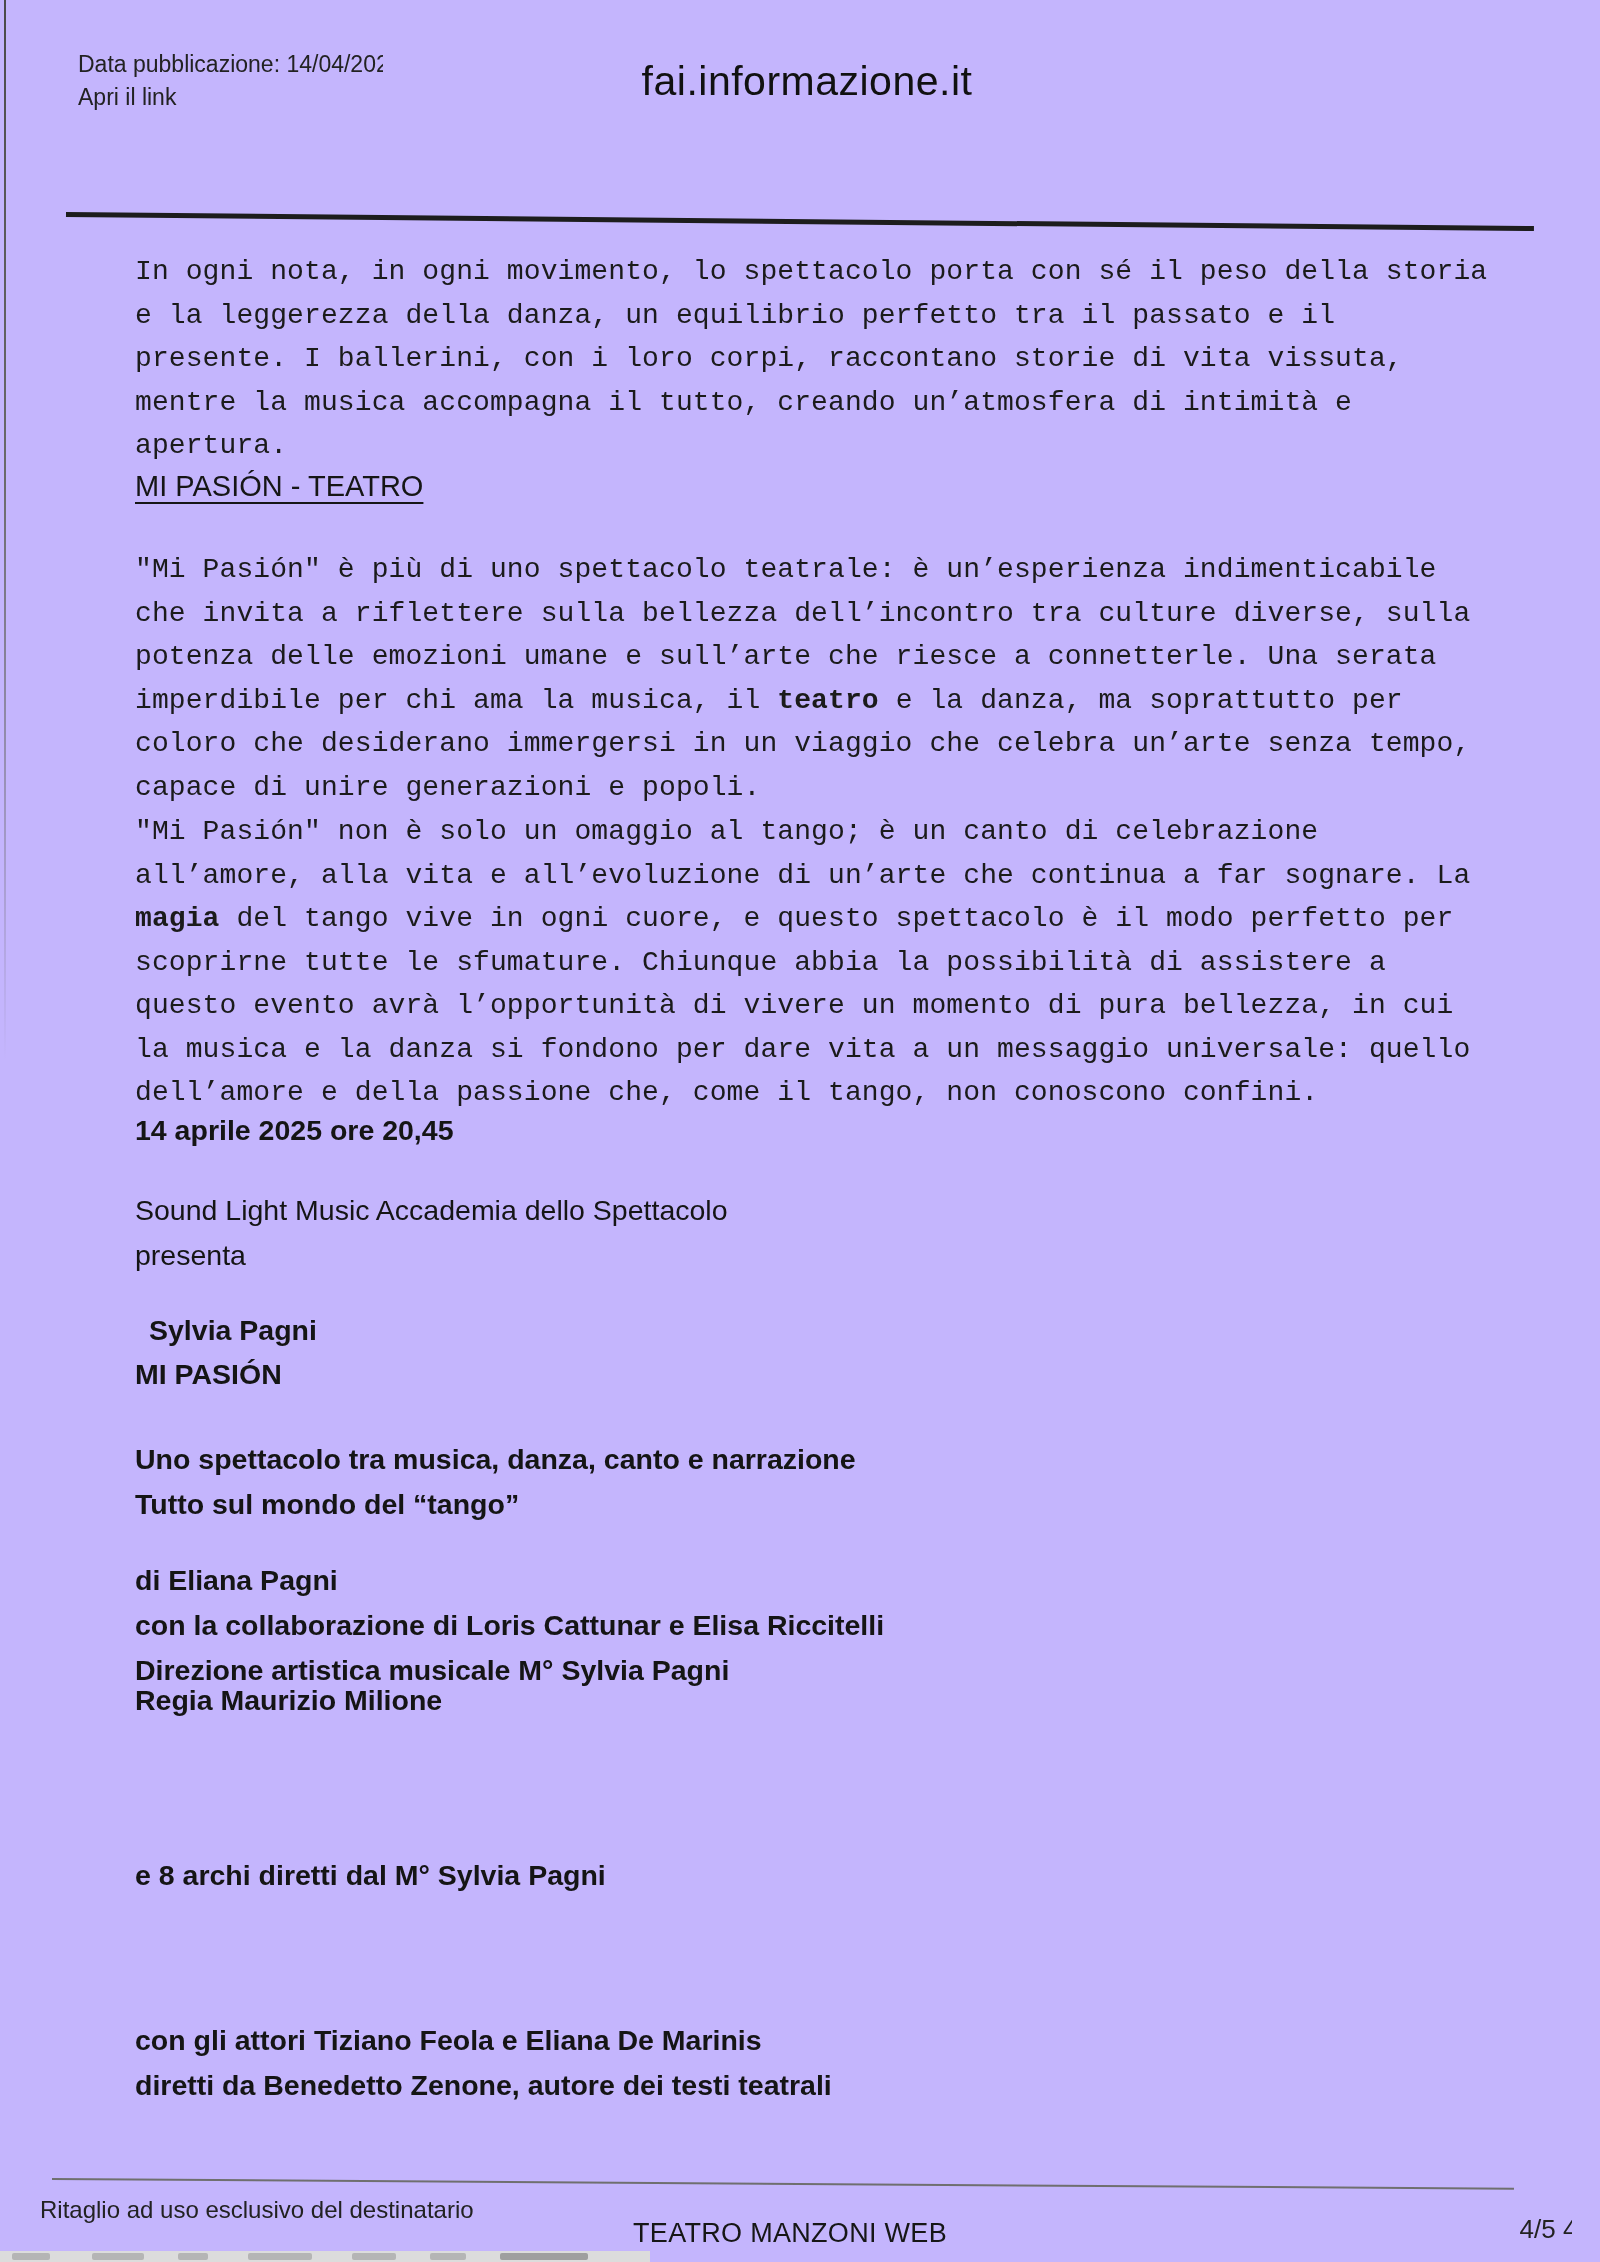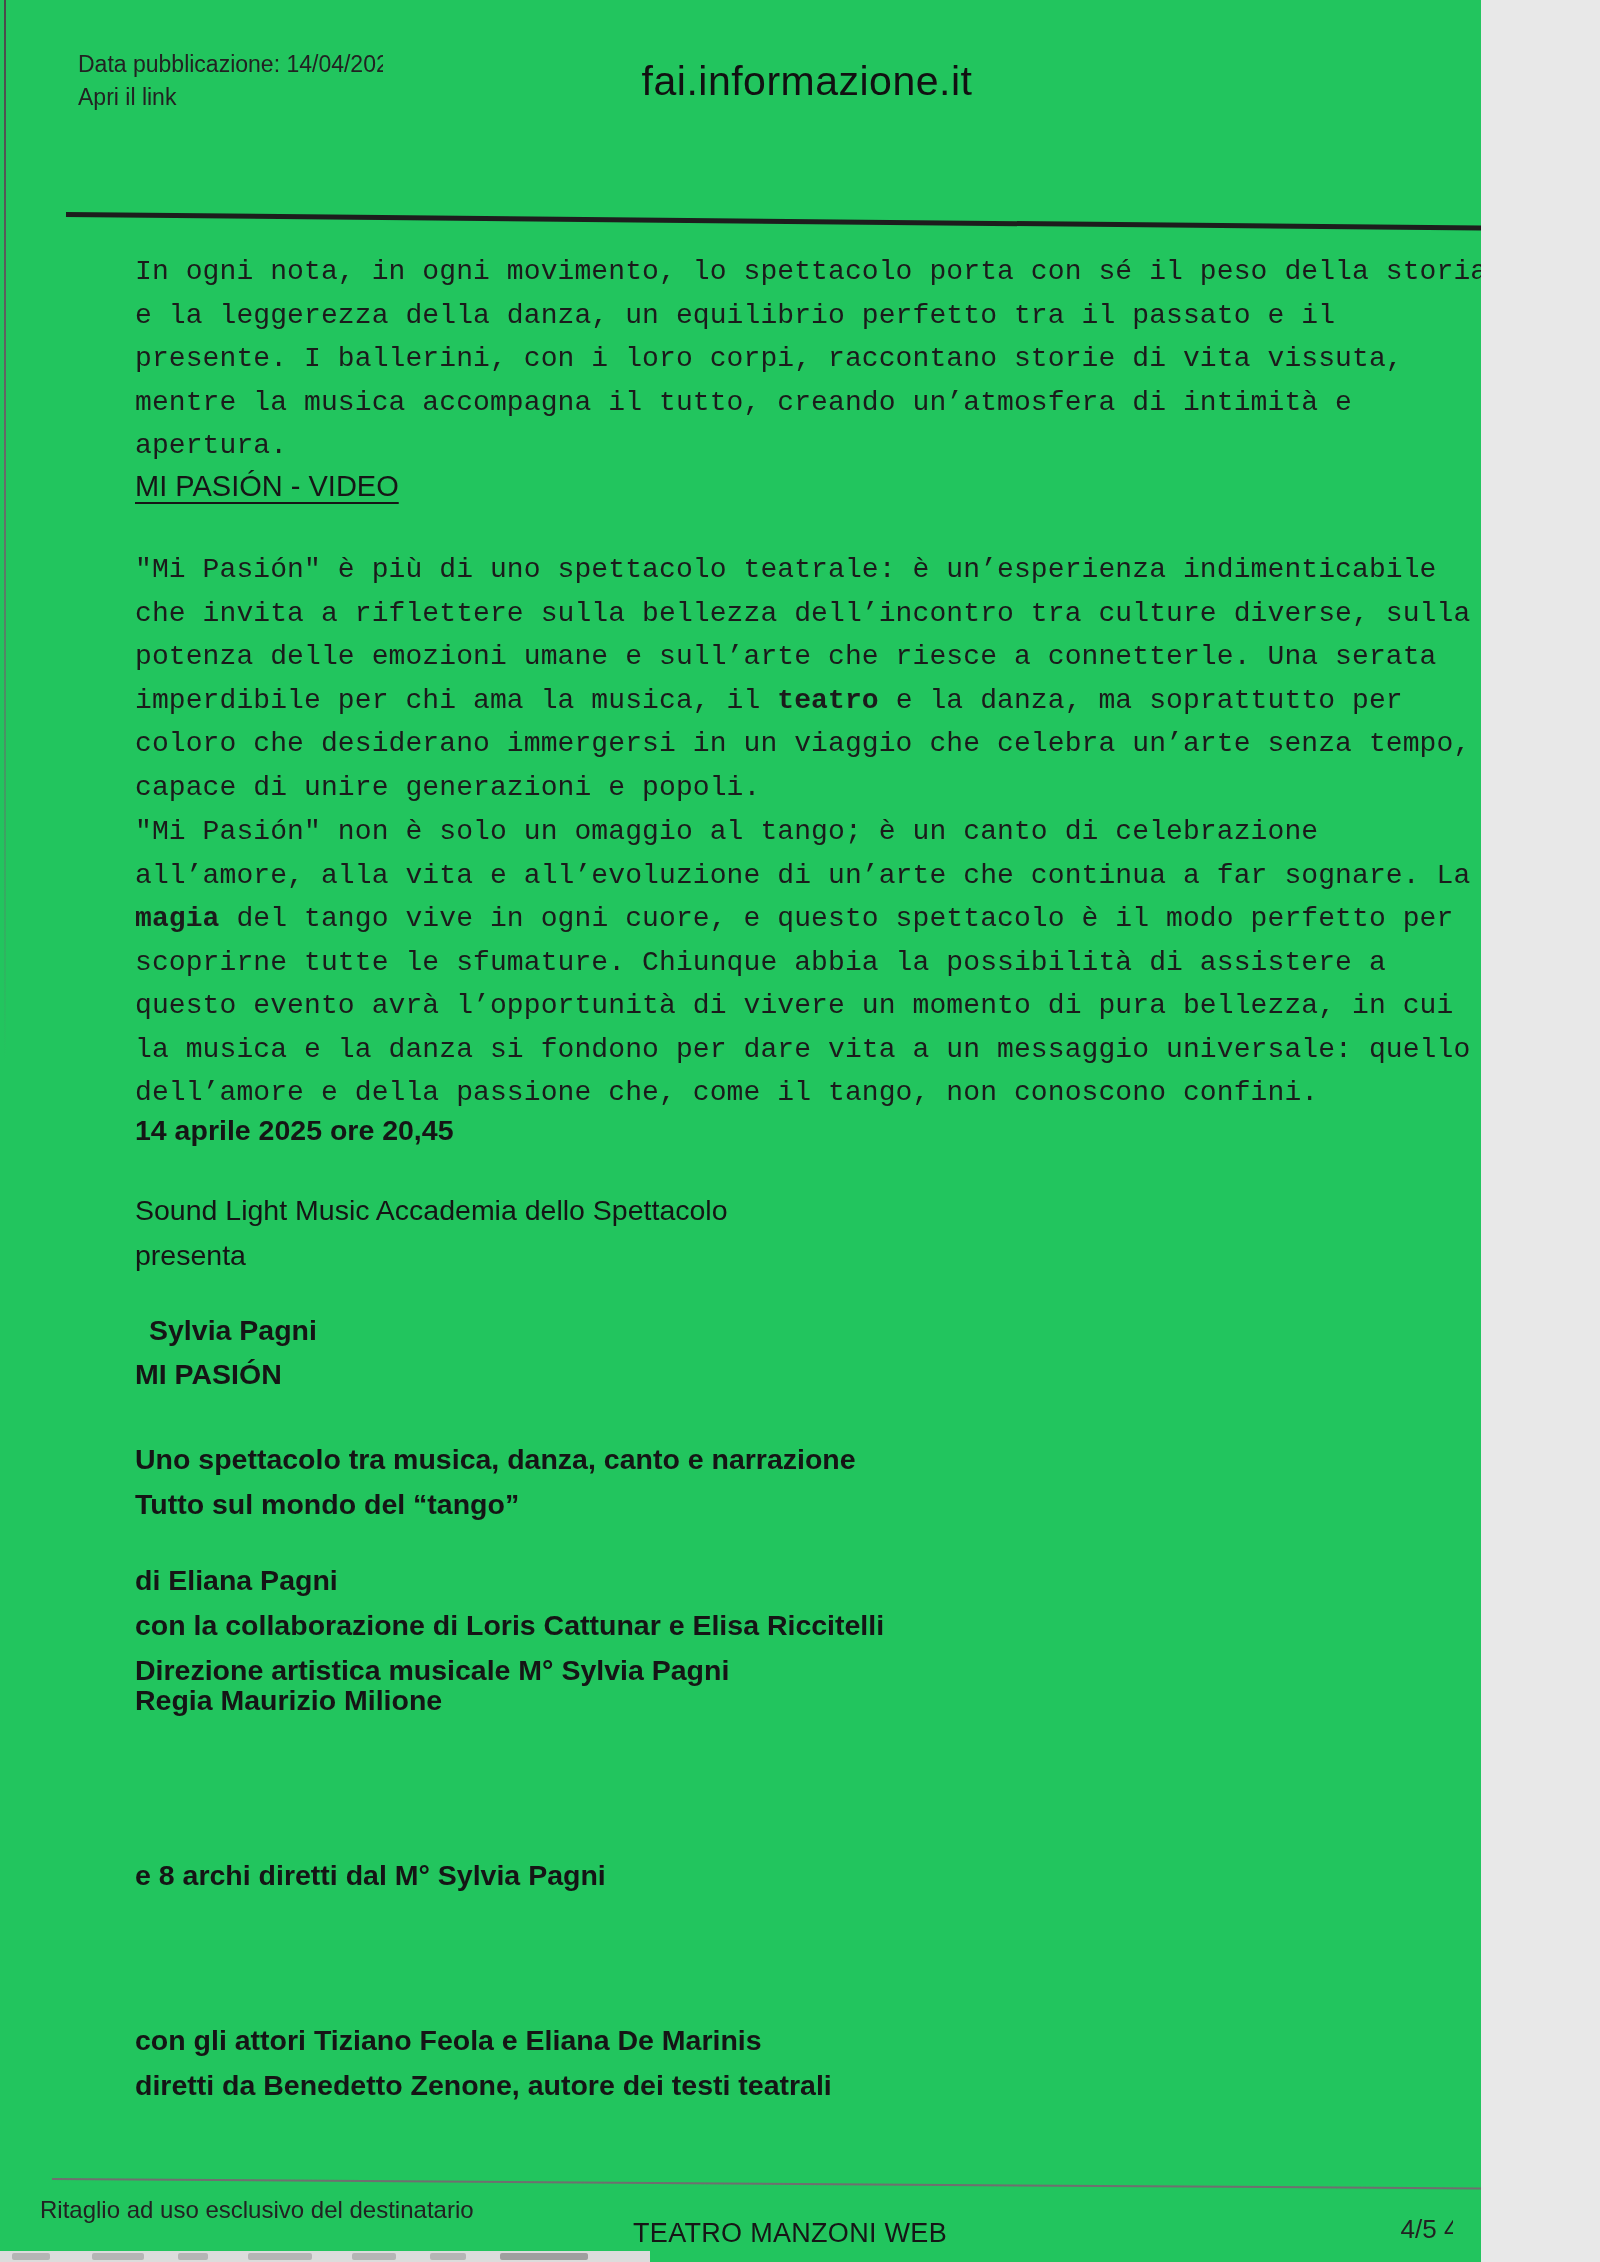--- a/index.html
+++ b/index.html
@@ -1,20 +1,20 @@
 <!DOCTYPE html>
 <html><head>
 <meta charset="utf-8">
 <style>
   html, body { margin: 0; padding: 0; background: #e8e8e8; }
   .page {
     position: relative;
-    width: 1481px;
+    width: 1600px;
     height: 2262px;
-    background: #22c55e;
+    background: #c4b5fd;
     overflow: hidden;
     font-family: "Liberation Sans", sans-serif;
     color: #1c1c1c;
   }
   
   .edge-line {
     position: absolute;
     left: 4px; top: 0;
     width: 2px; height: 1060px;
     background: linear-gradient(to bottom, #4a4a4a 0%, #6a6a6a 45%, rgba(120,120,120,0) 100%);
@@ -158,21 +158,21 @@
   <div class="hdr-left">
     <div><span>Data pubblicazione: 14/04/20</span><span class="clip-glyph">2</span></div>
     <div><span class="open-link">Apri il link</span></div>
   </div>
   <div class="site-title">fai.informazione.it</div>
 
   <div class="body-col">
 
     <p class="para p1">In ogni nota, in ogni movimento, lo spettacolo porta con sé il peso della storia e la leggerezza della danza, un equilibrio perfetto tra il passato e il presente. I ballerini, con i loro corpi, raccontano storie di vita vissuta, mentre la musica accompagna il tutto, creando un’atmosfera di intimità e apertura.</p>
 
-    <h2 class="h-video">MI PASIÓN - VIDEO</h2>
+    <h2 class="h-video">MI PASIÓN - TEATRO</h2>
 
     <p class="para p2"><span>"Mi Pasión" è più di uno spettacolo teatrale: è un’esperienza indimenticabile che invita a riflettere sulla bellezza dell’incontro tra culture diverse, sulla potenza delle emozioni umane e sull’arte che riesce a connetterle. Una serata imperdibile per chi ama la musica, il </span><strong>teatro</strong><span> e la danza, ma soprattutto per coloro che desiderano immergersi in un viaggio che celebra un’arte senza tempo, capace di unire generazioni e popoli.</span></p>
 
     <p class="para p3"><span>"Mi Pasión" non è solo un omaggio al tango; è un canto di celebrazione all’amore, alla vita e all’evoluzione di un’arte che continua a far sognare. La </span><strong>magia</strong><span> del tango vive in ogni cuore, e questo spettacolo è il modo perfetto per scoprirne tutte le sfumature. Chiunque abbia la possibilità di assistere a questo evento avrà l’opportunità di vivere un momento di pura bellezza, in cui la musica e la danza si fondono per dare vita a un messaggio universale: quello dell’amore e della passione che, come il tango, non conoscono confini.</span></p>
 
     <p class="line bold l-date">14 aprile 2025 ore 20,45</p>
 
     <div class="line l-present multiline">
       <div>Sound Light Music Accademia dello Spettacolo</div>
       <div>presenta</div>

